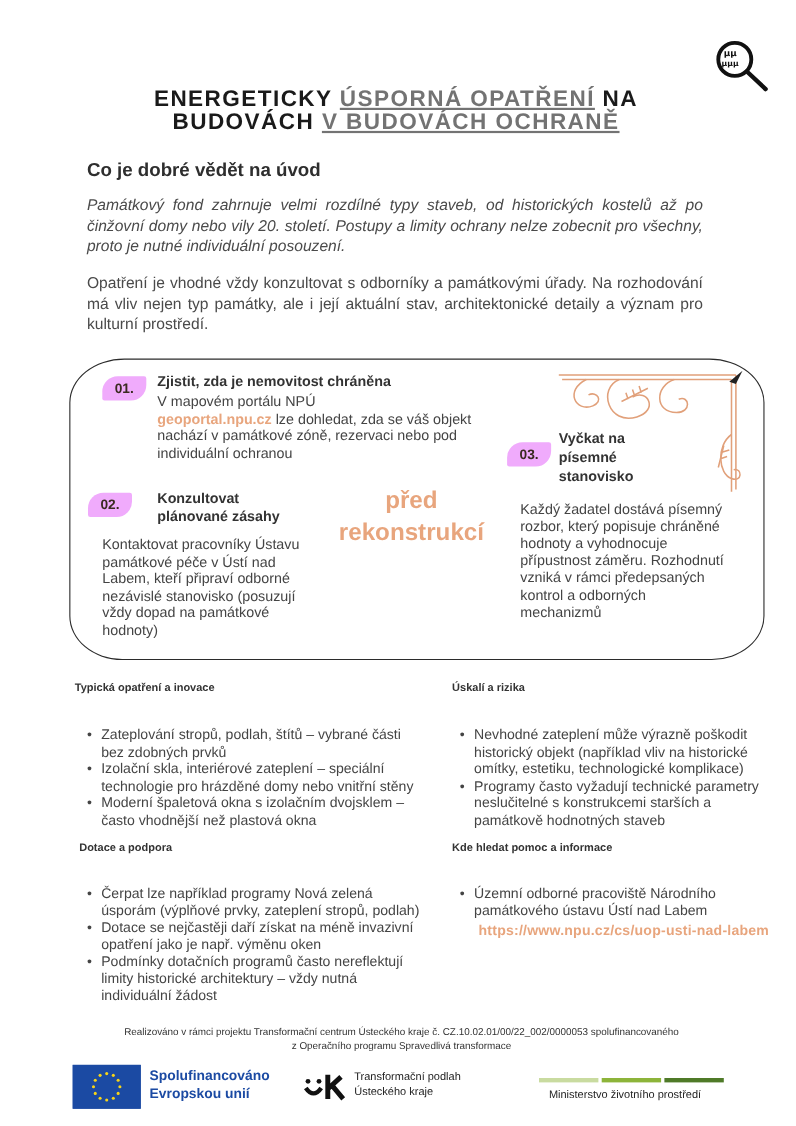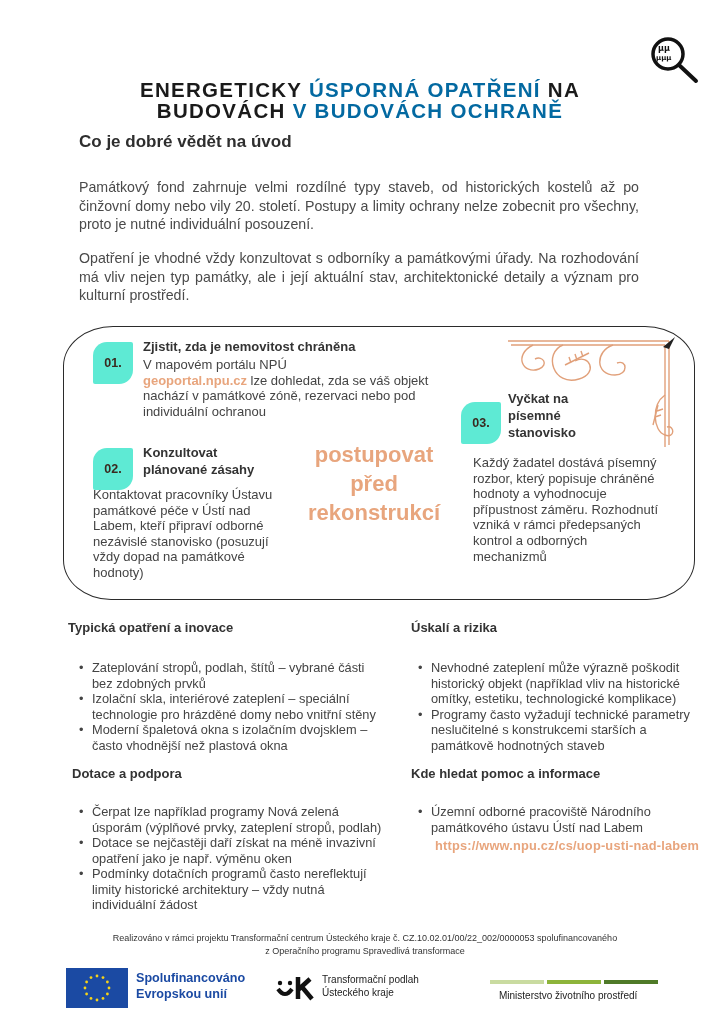--- a/index.html
+++ b/index.html
@@ -2,39 +2,39 @@
 <html><head>
 <meta charset="utf-8">
 <style>
   * { box-sizing: border-box; margin: 0; padding: 0; }
   body { width: 724px; height: 1024px; background: #ffffff; font-family: "Liberation Sans", sans-serif; color: #3a3a3a; position: relative; overflow: hidden; }
   .abs { position: absolute; }
 
   
   .magnifier { left: 648px; top: 34px; width: 52px; height: 50px; }
   .title { left: 80px; top: 79px; width: 560px; text-align: center; font-weight: 700; font-size: 20.5px; line-height: 21px; letter-spacing: 1.3px; color: #1a1a1a; }
-  .title .acc { color: #0369a1; }
+  .title .acc { color: #737373; text-decoration: underline; }
 
   
-  .intro-h { left: 79px; top: 132px; font-size: 17px; font-weight: 700; color: #2e2e2e; }
+  .intro-h { left: 79px; top: 145px; font-size: 17px; font-weight: 700; color: #2e2e2e; }
   .intro-p { left: 79px; width: 560px; font-size: 14.2px; line-height: 18.6px; color: #4a4a4a; text-align: justify; }
-  .intro-p1 { top: 178px; }
+  .intro-p1 { top: 178px; font-style: italic; }
   .intro-p2 { top: 249px; }
 
   
   .proc-box { left: 63px; top: 326px; width: 632px; height: 274px; border: 1.6px solid #2b2b2b; border-radius: 50px 50px 48px 48px / 40px 40px 40px 40px; }
-  .badge { width: 40px; height: 42px; background: #5eead4; border-radius: 14px 2px 14px 2px; color: #3a2a20; font-weight: 700; font-size: 12.5px; display: flex; align-items: center; justify-content: center; }
+  .badge { width: 40px; height: 22px; background: #f0abfc; border-radius: 14px 2px 14px 2px; color: #3a2a20; font-weight: 700; font-size: 12.5px; display: flex; align-items: center; justify-content: center; }
   .step-h { font-weight: 700; font-size: 13px; line-height: 17px; color: #333; }
   .step-t { font-size: 13px; line-height: 15.6px; color: #444; }
   .step-t .link { color: #e8a57d; font-weight: 700; }
   .center-title { left: 294px; top: 440px; width: 160px; text-align: center; font-weight: 700; font-size: 22px; line-height: 29px; color: #e8a57d; }
   .ornament { left: 503px; top: 335px; width: 180px; height: 118px; }
 
   
-  .sec-h { font-weight: 700; font-size: 13px; color: #333; }
+  .sec-h { font-weight: 700; font-size: 10px; color: #333; }
   ul.bul { list-style: none; margin-top: 14px; }
   ul.bul li { position: relative; padding-left: 16px; font-size: 12.8px; line-height: 15.5px; color: #444; }
   ul.bul li::before { content: "•"; position: absolute; left: 3px; top: 0; color: #444; }
   .url { left: 412px; top: 838px; font-size: 12.8px; font-weight: 700; color: #e8a57d; letter-spacing: 0.2px; padding-left: 23px; }
 
   
   .footnote { left: 40px; top: 932px; width: 650px; text-align: center; font-size: 9px; line-height: 12.5px; color: #333; }
   .eu-flag { left: 66px; top: 968px; width: 62px; height: 40px; background: #1b4aa3; }
   .eu-text { left: 136px; top: 970px; font-size: 12.6px; line-height: 16px; font-weight: 700; color: #1b4aa3; }
   .tc-logo { left: 276px; top: 973px; width: 40px; height: 28px; }
@@ -82,26 +82,25 @@
   <path d="M160 12 L172 2 L166 14 Z" fill="#222"></path>
 </svg>
 
 <div class="abs badge" style="left:93px; top:342px;">01.</div>
 <div class="abs step-h" style="left:143px; top:338px; width:280px;">Zjistit, zda je nemovitost chráněna</div>
 <div class="abs step-t" style="left:143px; top:357px; width:290px;">
   <span>V mapovém portálu NPÚ</span><br>
   <span class="link">geoportal.npu.cz</span><span> lze dohledat, zda se váš objekt nachází v památkové zóně, rezervaci nebo pod individuální ochranou</span>
 </div>
 
-<div class="abs badge" style="left:93px; top:448px;">02.</div>
+<div class="abs badge" style="left:80px; top:448px;">02.</div>
 <div class="abs step-h" style="left:143px; top:444px; width:130px;">Konzultovat plánované zásahy</div>
 <div class="abs step-t" style="left:93px; top:487px; width:200px;">Kontaktovat pracovníky Ústavu památkové péče  v Ústí nad Labem, kteří připraví odborné nezávislé stanovisko (posuzují vždy dopad na památkové hodnoty)</div>
 
 <div class="abs center-title">
-  <div>postupovat</div>
   <div>před</div>
   <div>rekonstrukcí</div>
 </div>
 
 <div class="abs badge" style="left:461px; top:402px;">03.</div>
 <div class="abs step-h" style="left:508px; top:390px; width:80px;">Vyčkat na písemné stanovisko</div>
 <div class="abs step-t" style="left:473px; top:455px; width:190px;">Každý žadatel dostává písemný rozbor, který popisuje chráněné hodnoty a vyhodnocuje přípustnost záměru. Rozhodnutí vzniká v rámci předepsaných kontrol a odborných mechanizmů</div>
 
 <div class="abs sec-h" style="left:68px; top:620px;">Typická opatření a inovace</div>
 <ul class="abs bul" style="left:76px; top:646px; width:300px;">

